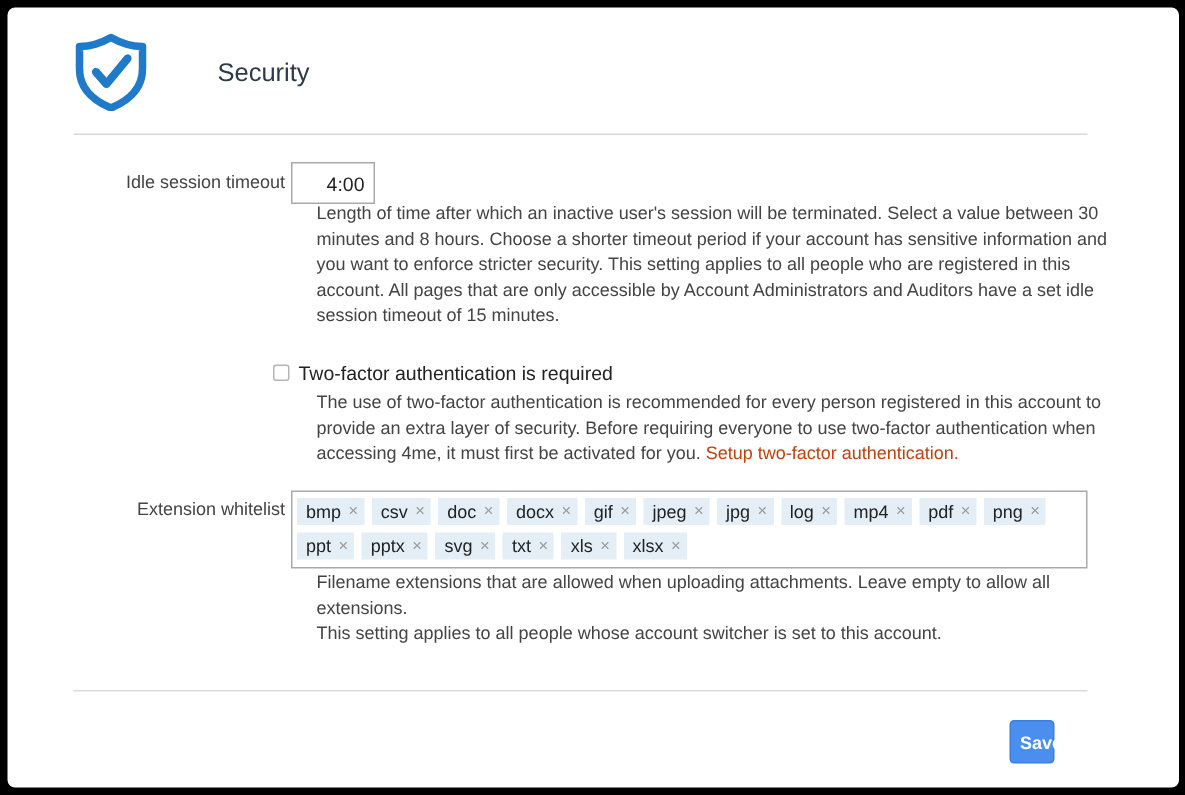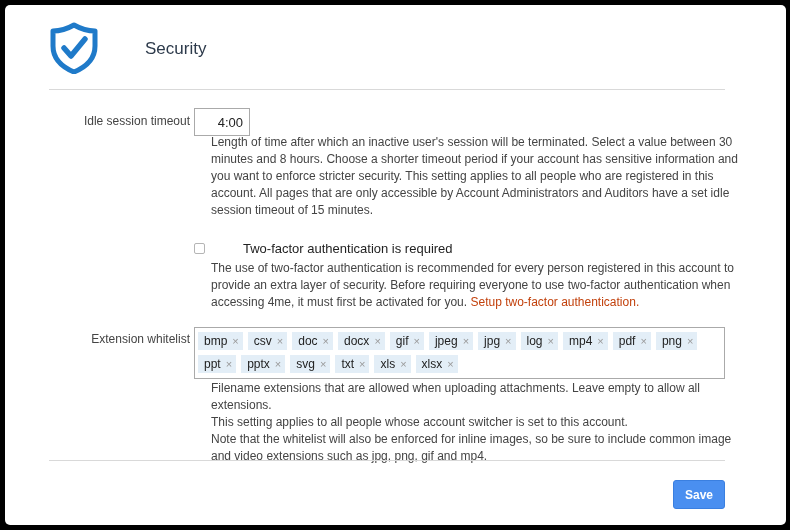--- a/index.html
+++ b/index.html
@@ -15,36 +15,36 @@
   .shield { width: 50px; height: 52px; }
   .title { position: absolute; left: 104px; top: 34px; font-size: 17px; font-weight: normal; color: #2d3a4b; margin-left: 36px; }
   .hr { position: absolute; left: 44px; width: 676px; height: 1px; background: #d9d9d9; }
   .label { position: absolute; right: 596px; text-align: right; color: #444; font-size: 12px; white-space: nowrap; }
   .timeout-input {
     position: absolute; left: 189px; top: 103px; width: 56px; height: 22px; box-sizing: border-box;
     border: 1px solid #aaa; font-family: "Liberation Sans", sans-serif; font-size: 13px;
     text-align: right; padding: 13px 6px; color: #222; background: #fff;
   }
   .help { position: absolute; left: 206px; width: 540px; line-height: 17px; color: #444; font-size: 12px; }
-  .cb-row { position: absolute; left: 189px; top: 236px; display: flex; align-items: center; gap: 32px; }
+  .cb-row { position: absolute; left: 177px; top: 236px; display: flex; align-items: center; }
   .cb { width: 11px; height: 11px; border: 1px solid #b5b5b5; border-radius: 2px; background: #fff; margin-right: 6px; box-sizing: border-box; }
   .cb-label { font-size: 13px; color: #222; }
   .link { color: #c2410c; cursor: pointer; }
   .taglist {
     position: absolute; left: 189px; top: 322px; width: 531px; height: 52px; box-sizing: border-box;
     border: 1px solid #aaa; background: #fff; padding: 4px 3px 0 3px;
     display: flex; flex-wrap: wrap; align-content: flex-start;
   }
   .tag {
     background: #e3eef7; color: #222; font-size: 12px; height: 18px; line-height: 18px;
     padding: 0 4px 0 6px; margin: 0 5px 5px 0; display: flex; align-items: center;
   }
   .tag-x { color: #999; font-size: 11px; margin-left: 5px; cursor: pointer; }
   .save-btn {
-    position: absolute; left: 668px; top: 475px; width: 52px; height: 29px; box-sizing: border-box;
+    position: absolute; left: 668px; top: 475px; width: 30px; height: 29px; box-sizing: border-box;
     background: #4a8ff0; border: 1px solid #3a7fe0; border-radius: 3px; color: #fff;
     font-family: "Liberation Sans", sans-serif; font-size: 12px; font-weight: bold; cursor: pointer;
   }
 </style>
 </head>
 <body>
 
 <div class="panel">
   <div class="header">
     <svg class="shield" viewBox="0 0 50 52">
@@ -135,18 +135,17 @@
         <span class="tag-x">×</span>
       </span>
       <span class="tag">
         <span>xlsx</span>
         <span class="tag-x">×</span>
       </span>
     </div>
   <div class="help" style="top:375px">
     <div>Filename extensions that are allowed when uploading attachments. Leave empty to allow all extensions.</div>
     <div>This setting applies to all people whose account switcher is set to this account.</div>
-    <div>Note that the whitelist will also be enforced for inline images, so be sure to include common image and video extensions such as jpg, png, gif and mp4.</div>
   </div>
 
   <div class="hr" style="top:455px"></div>
   <button class="save-btn">Save</button>
 </div>
 
 </body></html>

